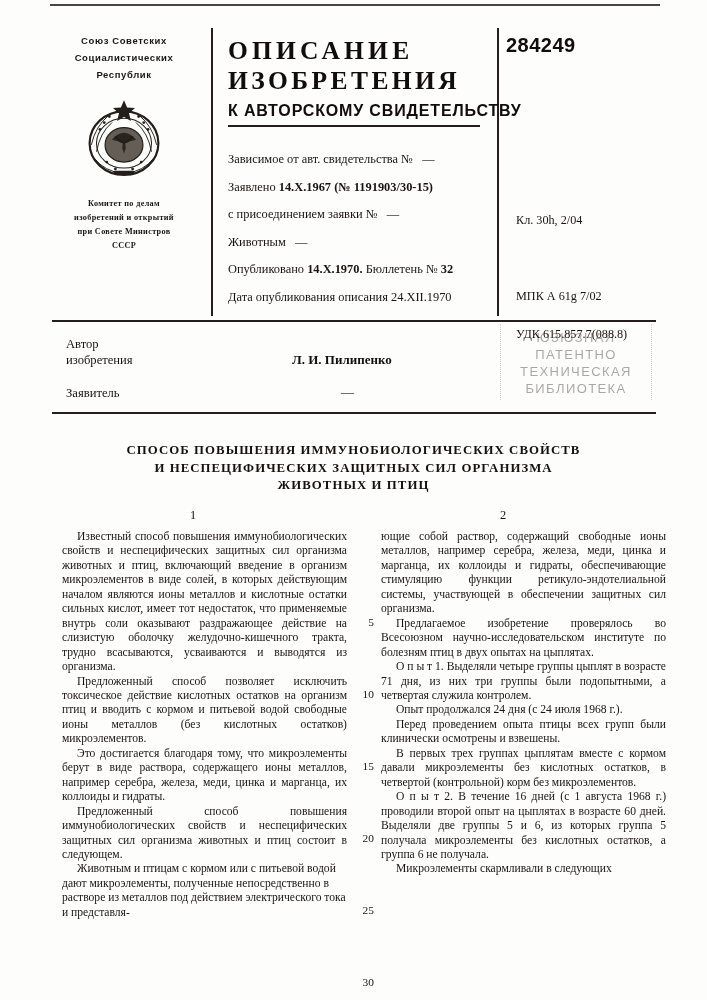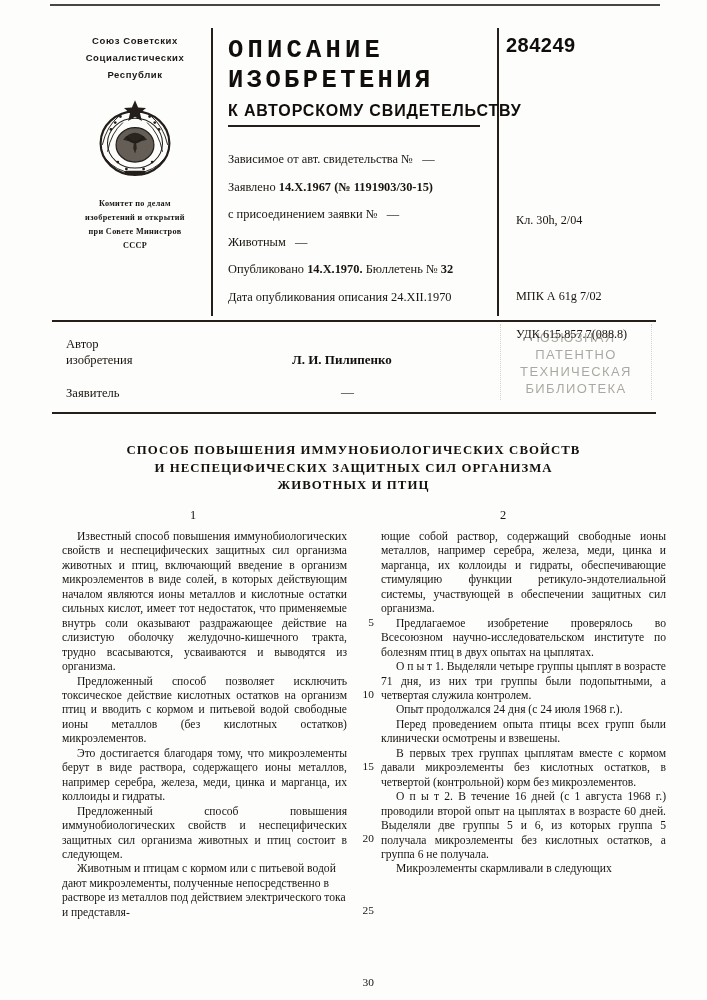--- a/index.html
+++ b/index.html
@@ -39,21 +39,21 @@
     position: absolute;
     left: 0;
     top: 28px;
     width: 707px;
     height: 290px;
   }
 
   
   .emblem-col {
     position: absolute;
-    left: 51px;
+    left: 40px;
     top: 4px;
     width: 168px;
     text-align: center;
   }
   .state-lines {
     font-family: "Liberation Sans", "DejaVu Sans", sans-serif;
     font-size: 9.5px;
     font-weight: 700;
     letter-spacing: .6px;
     line-height: 17px;
@@ -95,21 +95,21 @@
   }
 
   
   .title-col {
     position: absolute;
     left: 228px;
     top: 8px;
     width: 262px;
   }
   .doc-title-1, .doc-title-2 {
-    font-family: Liberation Mono, monospace;
+    font-family: Liberation Serif, serif;
     font-weight: 700;
     font-size: 25.5px;
     letter-spacing: 4.2px;
     line-height: 30px;
     color: #100d0b;
     white-space: nowrap;
   }
   .doc-title-2 { letter-spacing: 3.4px; }
   .doc-subtitle {
     font-family: "Liberation Sans", "DejaVu Sans", sans-serif;

